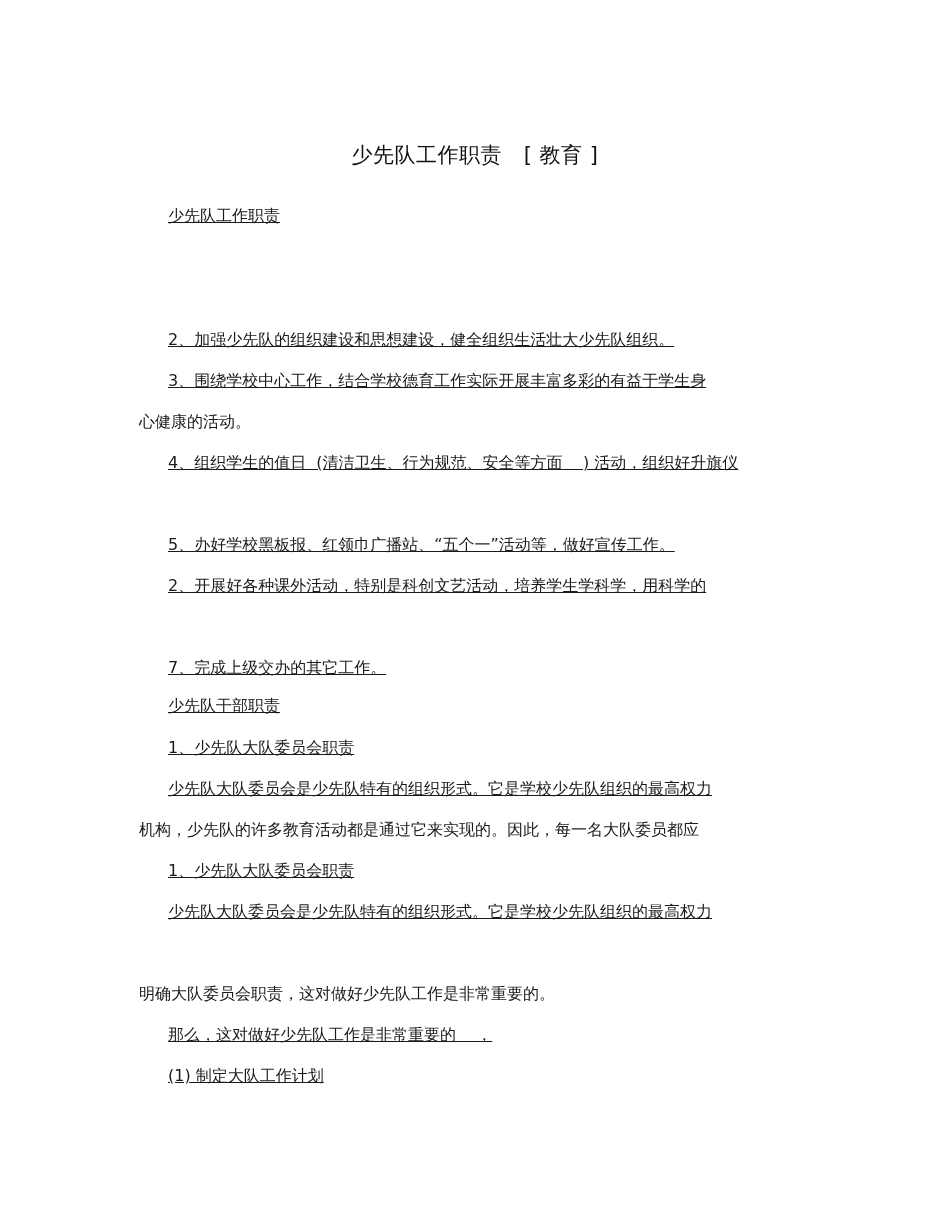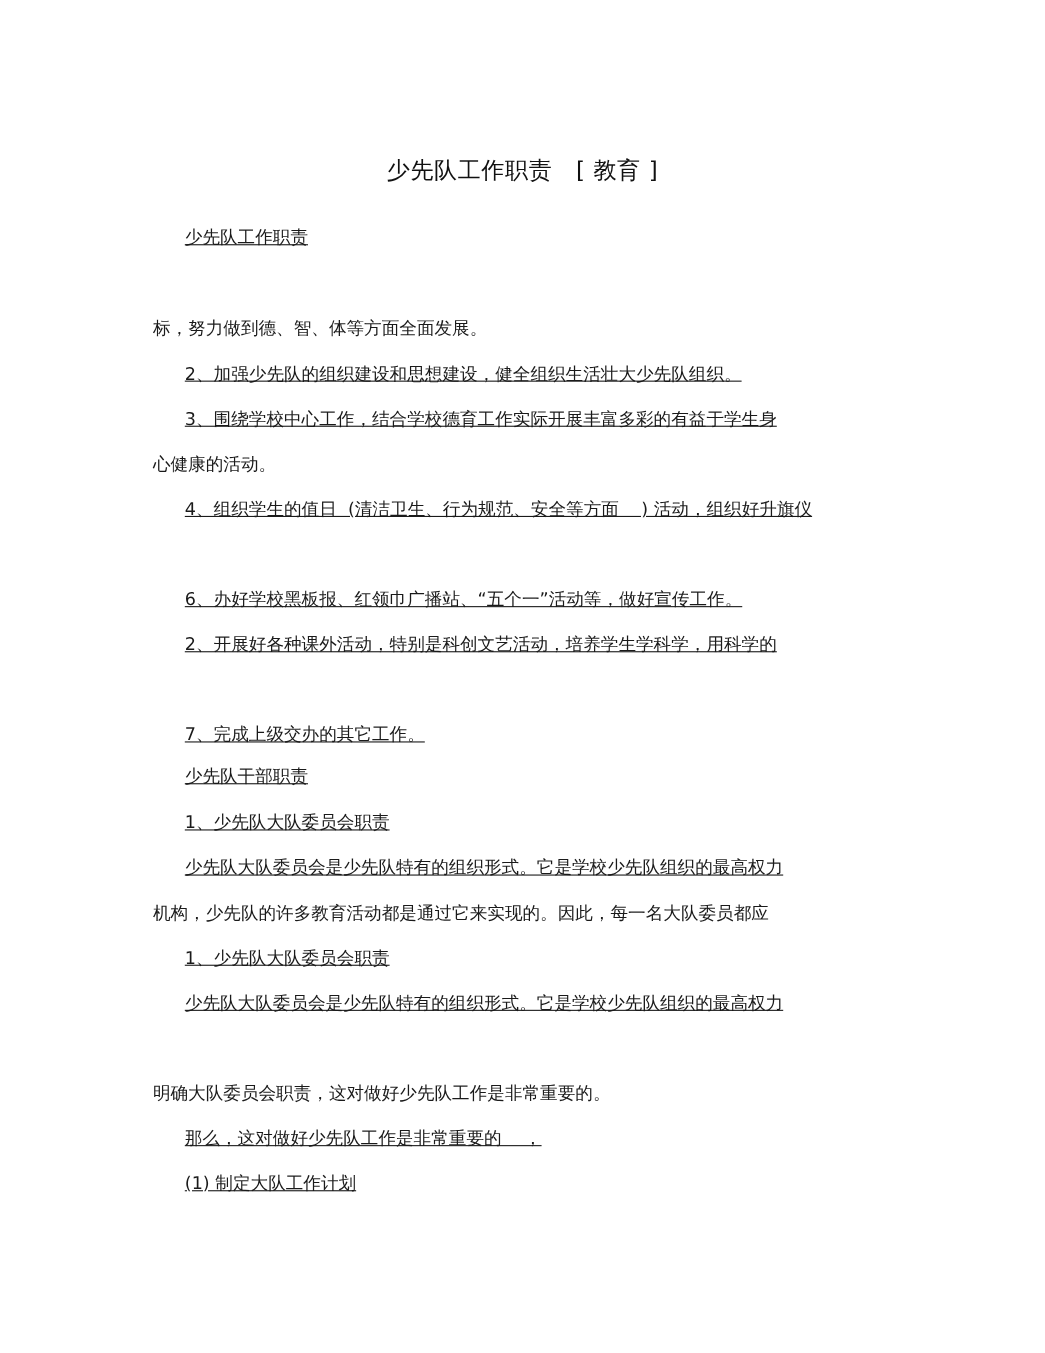--- a/index.html
+++ b/index.html
@@ -45,26 +45,25 @@
     .indent { left: 168px; text-decoration: underline; }
     .flush { left: 139px; }
   </style>
 </head>
 <body>
 
 <div class="page">
   <div class="title">少先队工作职责   [ 教育 ]</div>
 
   <div class="line indent" style="top:205px">少先队工作职责</div>
-  <div class="line flush" style="top:288px">标，努力做到德、智、体等方面全面发展。</div>
   <div class="line indent" style="top:329px">2、加强少先队的组织建设和思想建设，健全组织生活壮大少先队组织。</div>
   <div class="line indent" style="top:370px">3、围绕学校中心工作，结合学校德育工作实际开展丰富多彩的有益于学生身</div>
   <div class="line flush" style="top:411px">心健康的活动。</div>
   <div class="line indent" style="top:452px">4、组织学生的值日  (清洁卫生、行为规范、安全等方面    ) 活动，组织好升旗仪</div>
-  <div class="line indent" style="top:534px">6、办好学校黑板报、红领巾广播站、“五个一”活动等，做好宣传工作。</div>
+  <div class="line indent" style="top:534px">5、办好学校黑板报、红领巾广播站、“五个一”活动等，做好宣传工作。</div>
   <div class="line indent" style="top:575px">2、开展好各种课外活动，特别是科创文艺活动，培养学生学科学，用科学的</div>
   <div class="line indent" style="top:657px">7、完成上级交办的其它工作。</div>
   <div class="line indent" style="top:695px">少先队干部职责</div>
   <div class="line indent" style="top:737px">1、少先队大队委员会职责</div>
   <div class="line indent" style="top:778px">少先队大队委员会是少先队特有的组织形式。它是学校少先队组织的最高权力</div>
   <div class="line flush" style="top:819px">机构，少先队的许多教育活动都是通过它来实现的。因此，每一名大队委员都应</div>
   <div class="line indent" style="top:860px">1、少先队大队委员会职责</div>
   <div class="line indent" style="top:901px">少先队大队委员会是少先队特有的组织形式。它是学校少先队组织的最高权力</div>
   <div class="line flush" style="top:983px">明确大队委员会职责，这对做好少先队工作是非常重要的。</div>
   <div class="line indent" style="top:1024px">那么，这对做好少先队工作是非常重要的    ，</div>

